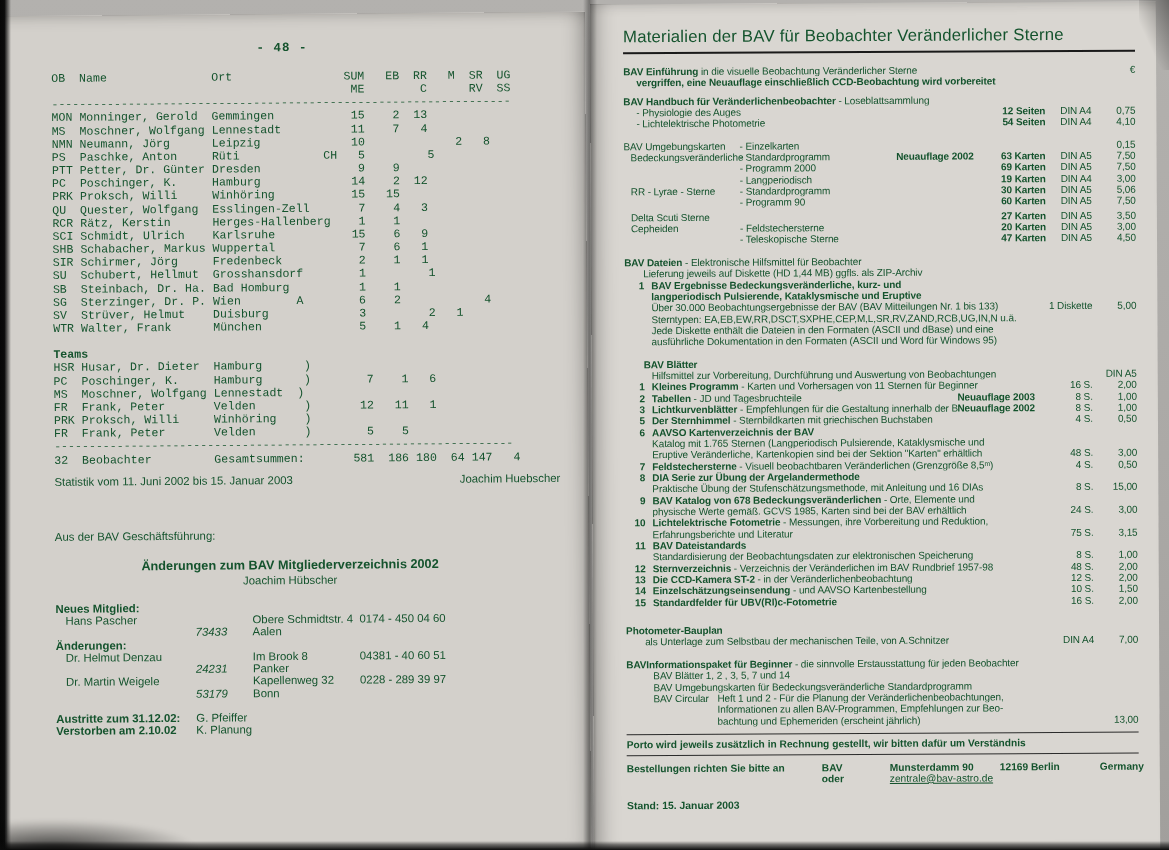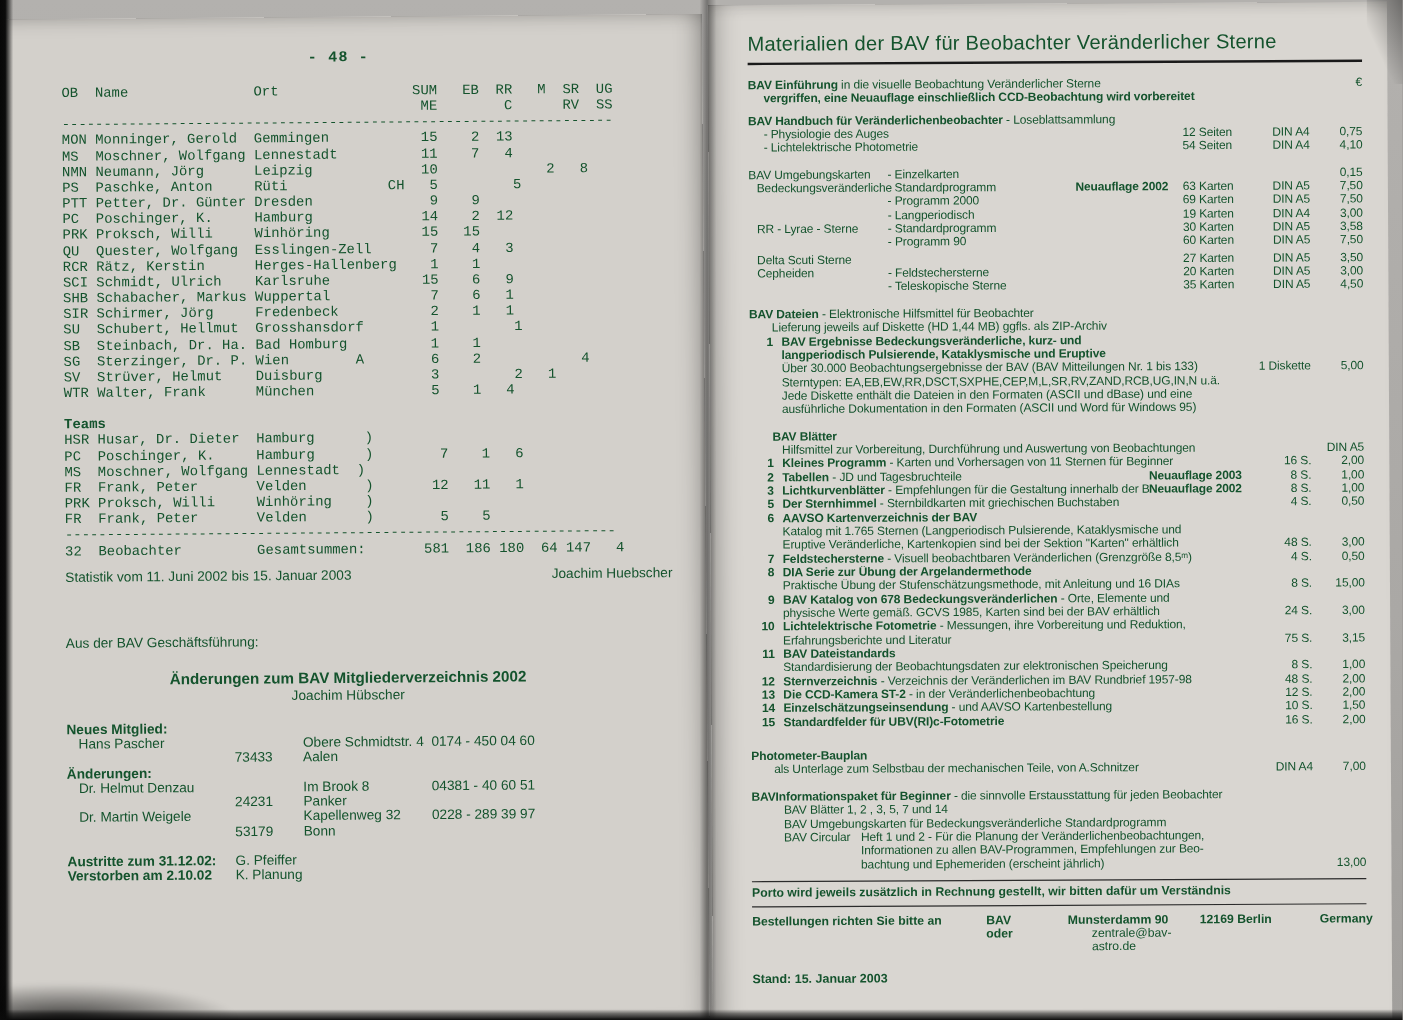--- a/index.html
+++ b/index.html
@@ -32,54 +32,54 @@
   .mono{margin-top:15px;font-family:"Liberation Mono","DejaVu Sans Mono",monospace;
     font-size:11.6px;line-height:13.15px;white-space:pre;}
   .mline.b{font-weight:bold;}
   .statline{display:flex;justify-content:space-between;width:506px;margin-top:9px;font-size:11.4px;}
   .mgmt{margin-top:43px;width:506px;font-size:11.4px;}
   .mgmt-head{margin-top:17px;width:470px;text-align:center;font-weight:bold;font-size:12.7px;}
   .mgmt-auth{width:470px;text-align:center;margin-top:2px;}
   .mrows{margin-top:15px;}
   .mrow{display:flex;line-height:12.3px;}
   .mrow .c1{width:140px;padding-left:10px;box-sizing:border-box;flex:none;}
-  .mrow .c2{width:57px;flex:none;}
+  .mrow .c2{width:57px;flex:none;font-style:italic;}
   .mrow .c3{width:107px;flex:none;}
   .mrow .c4{flex:1;}
   .mrow.lab{font-weight:bold;}
   .mrow.two .k{width:140px;flex:none;font-weight:bold;}
   .gaprow{height:12px;}
 
   
   .rcontent{padding:23px 20px 0 33px;}
   .rtitle{font-size:16.8px;letter-spacing:.2px;width:512px;}
   .rrule{height:2px;background:#1a1a1a;margin-top:5px;width:512px;}
   .rows{margin-top:12px;width:512px;font-size:10px;letter-spacing:-0.1px;}
   .rrow{display:flex;line-height:11.35px;white-space:nowrap;}
   .rrow .num{width:20px;text-align:right;margin-right:7px;font-weight:bold;flex:none;}
   .rrow .lbl{width:116px;flex:none;}
   .rrow .lbl.li{padding-left:7px;box-sizing:border-box;}
   .rrow .lbl.lb{font-weight:normal;}
   .rrow .lbl2{width:64px;flex:none;}
   .rrow .desc{flex:1;min-width:0;overflow:hidden;}
   .rrow .xtr{font-weight:bold;margin-right:12px;flex:none;}
-  .rrow .qty{width:60px;text-align:left;flex:none;}
+  .rrow .qty{width:60px;text-align:right;flex:none;font-weight:bold;}
   .rrow .fmt{width:46px;text-align:right;flex:none;}
   .rrow .prc{width:44px;text-align:right;flex:none;}
   .i1{padding-left:13px;}.i2{padding-left:19px;}.i3{padding-left:27px;}.i4{padding-left:91px;}
   .sp{height:7px;}.sp2{height:11px;}.sp3{height:17px;}
   .porto{margin-top:7px;width:512px;border-top:1px solid #2b2b2b;border-bottom:1px solid #2b2b2b;
     font-weight:bold;font-size:10.2px;padding:4px 0 5px;}
   .order{display:flex;width:512px;margin-top:7px;font-size:10.2px;font-weight:bold;}
   .order .oc1{width:195px;flex:none;}
   .order .oc2{width:68px;flex:none;}
   .order .oc3{width:110px;flex:none;}
   .order .oc4{width:100px;flex:none;}
   .order .oc5{flex:1;text-align:center;}
-  .order .u{font-weight:normal;margin-left:20px;}
+  .order .u{text-decoration:underline;font-weight:normal;}
   .stand{margin-top:15px;font-weight:bold;font-size:10.4px;}
 </style>
 </head>
 <body>
 
 <div id="stage">
 
   <div id="pageL" class="page">
     <div class="lcontent">
       <div class="page-num">- 48 -</div>
@@ -199,21 +199,21 @@
             <span class="desc">- Langperiodisch</span>
             <span class="qty">19 Karten</span>
             <span class="fmt">DIN A4</span>
             <span class="prc">3,00</span>
           </div>
           <div class="rrow">
             <span class="lbl li">RR - Lyrae - Sterne</span>
             <span class="desc">- Standardprogramm</span>
             <span class="qty">30 Karten</span>
             <span class="fmt">DIN A5</span>
-            <span class="prc">3,58</span>
+            <span class="prc">5,06</span>
           </div>
           <div class="rrow">
             <span class="lbl"></span>
             <span class="desc">- Programm 90</span>
             <span class="qty">60 Karten</span>
             <span class="fmt">DIN A5</span>
             <span class="prc">7,50</span>
           </div>
           <div style="height: 3px;"></div>
           <div class="rrow">
@@ -226,21 +226,21 @@
           <div class="rrow">
             <span class="lbl li">Cepheiden</span>
             <span class="desc">- Feldstechersterne</span>
             <span class="qty">20 Karten</span>
             <span class="fmt">DIN A5</span>
             <span class="prc">3,00</span>
           </div>
           <div class="rrow">
             <span class="lbl"></span>
             <span class="desc">- Teleskopische Sterne</span>
-            <span class="qty">35 Karten</span>
+            <span class="qty">47 Karten</span>
             <span class="fmt">DIN A5</span>
             <span class="prc">4,50</span>
           </div>
           <div class="sp2"></div>
           <div class="rrow">
             <span class="desc"><b>BAV Dateien</b> - Elektronische Hilfsmittel für Beobachter</span>
           </div>
           <div class="rrow i2">
             <span class="desc">Lieferung jeweils auf Diskette (HD 1,44 MB) ggfls. als ZIP-Archiv</span>
           </div>

